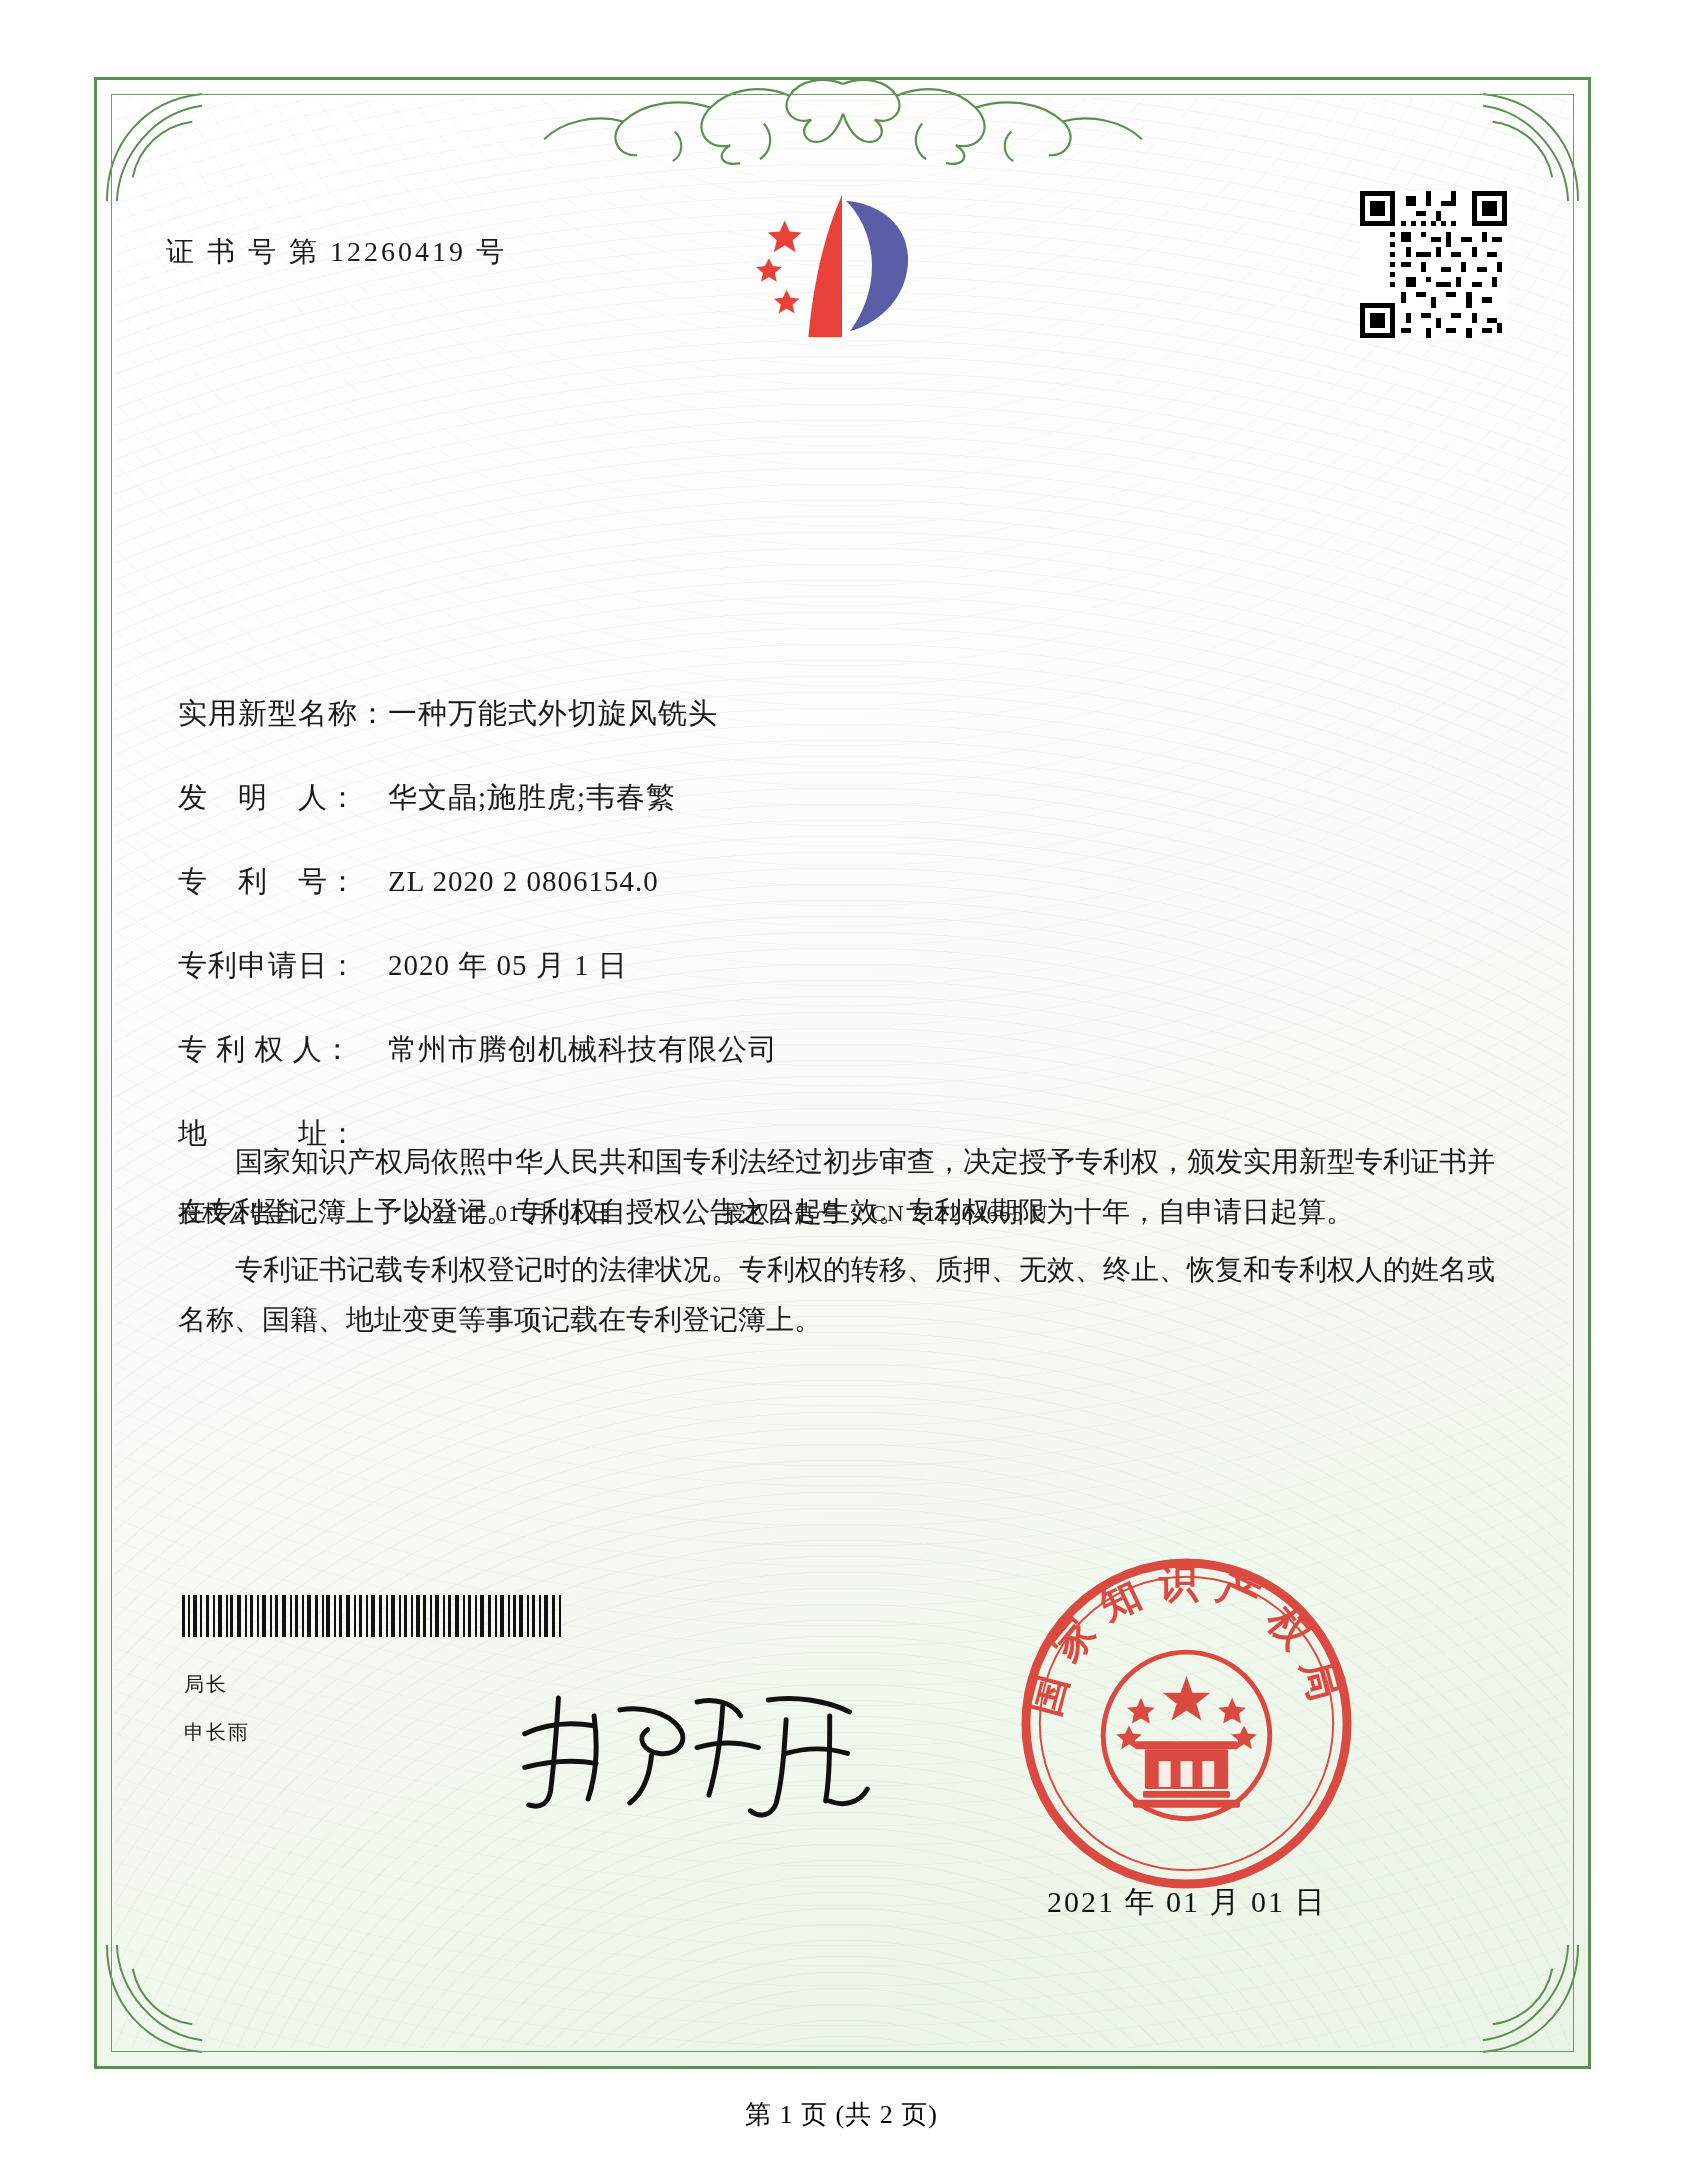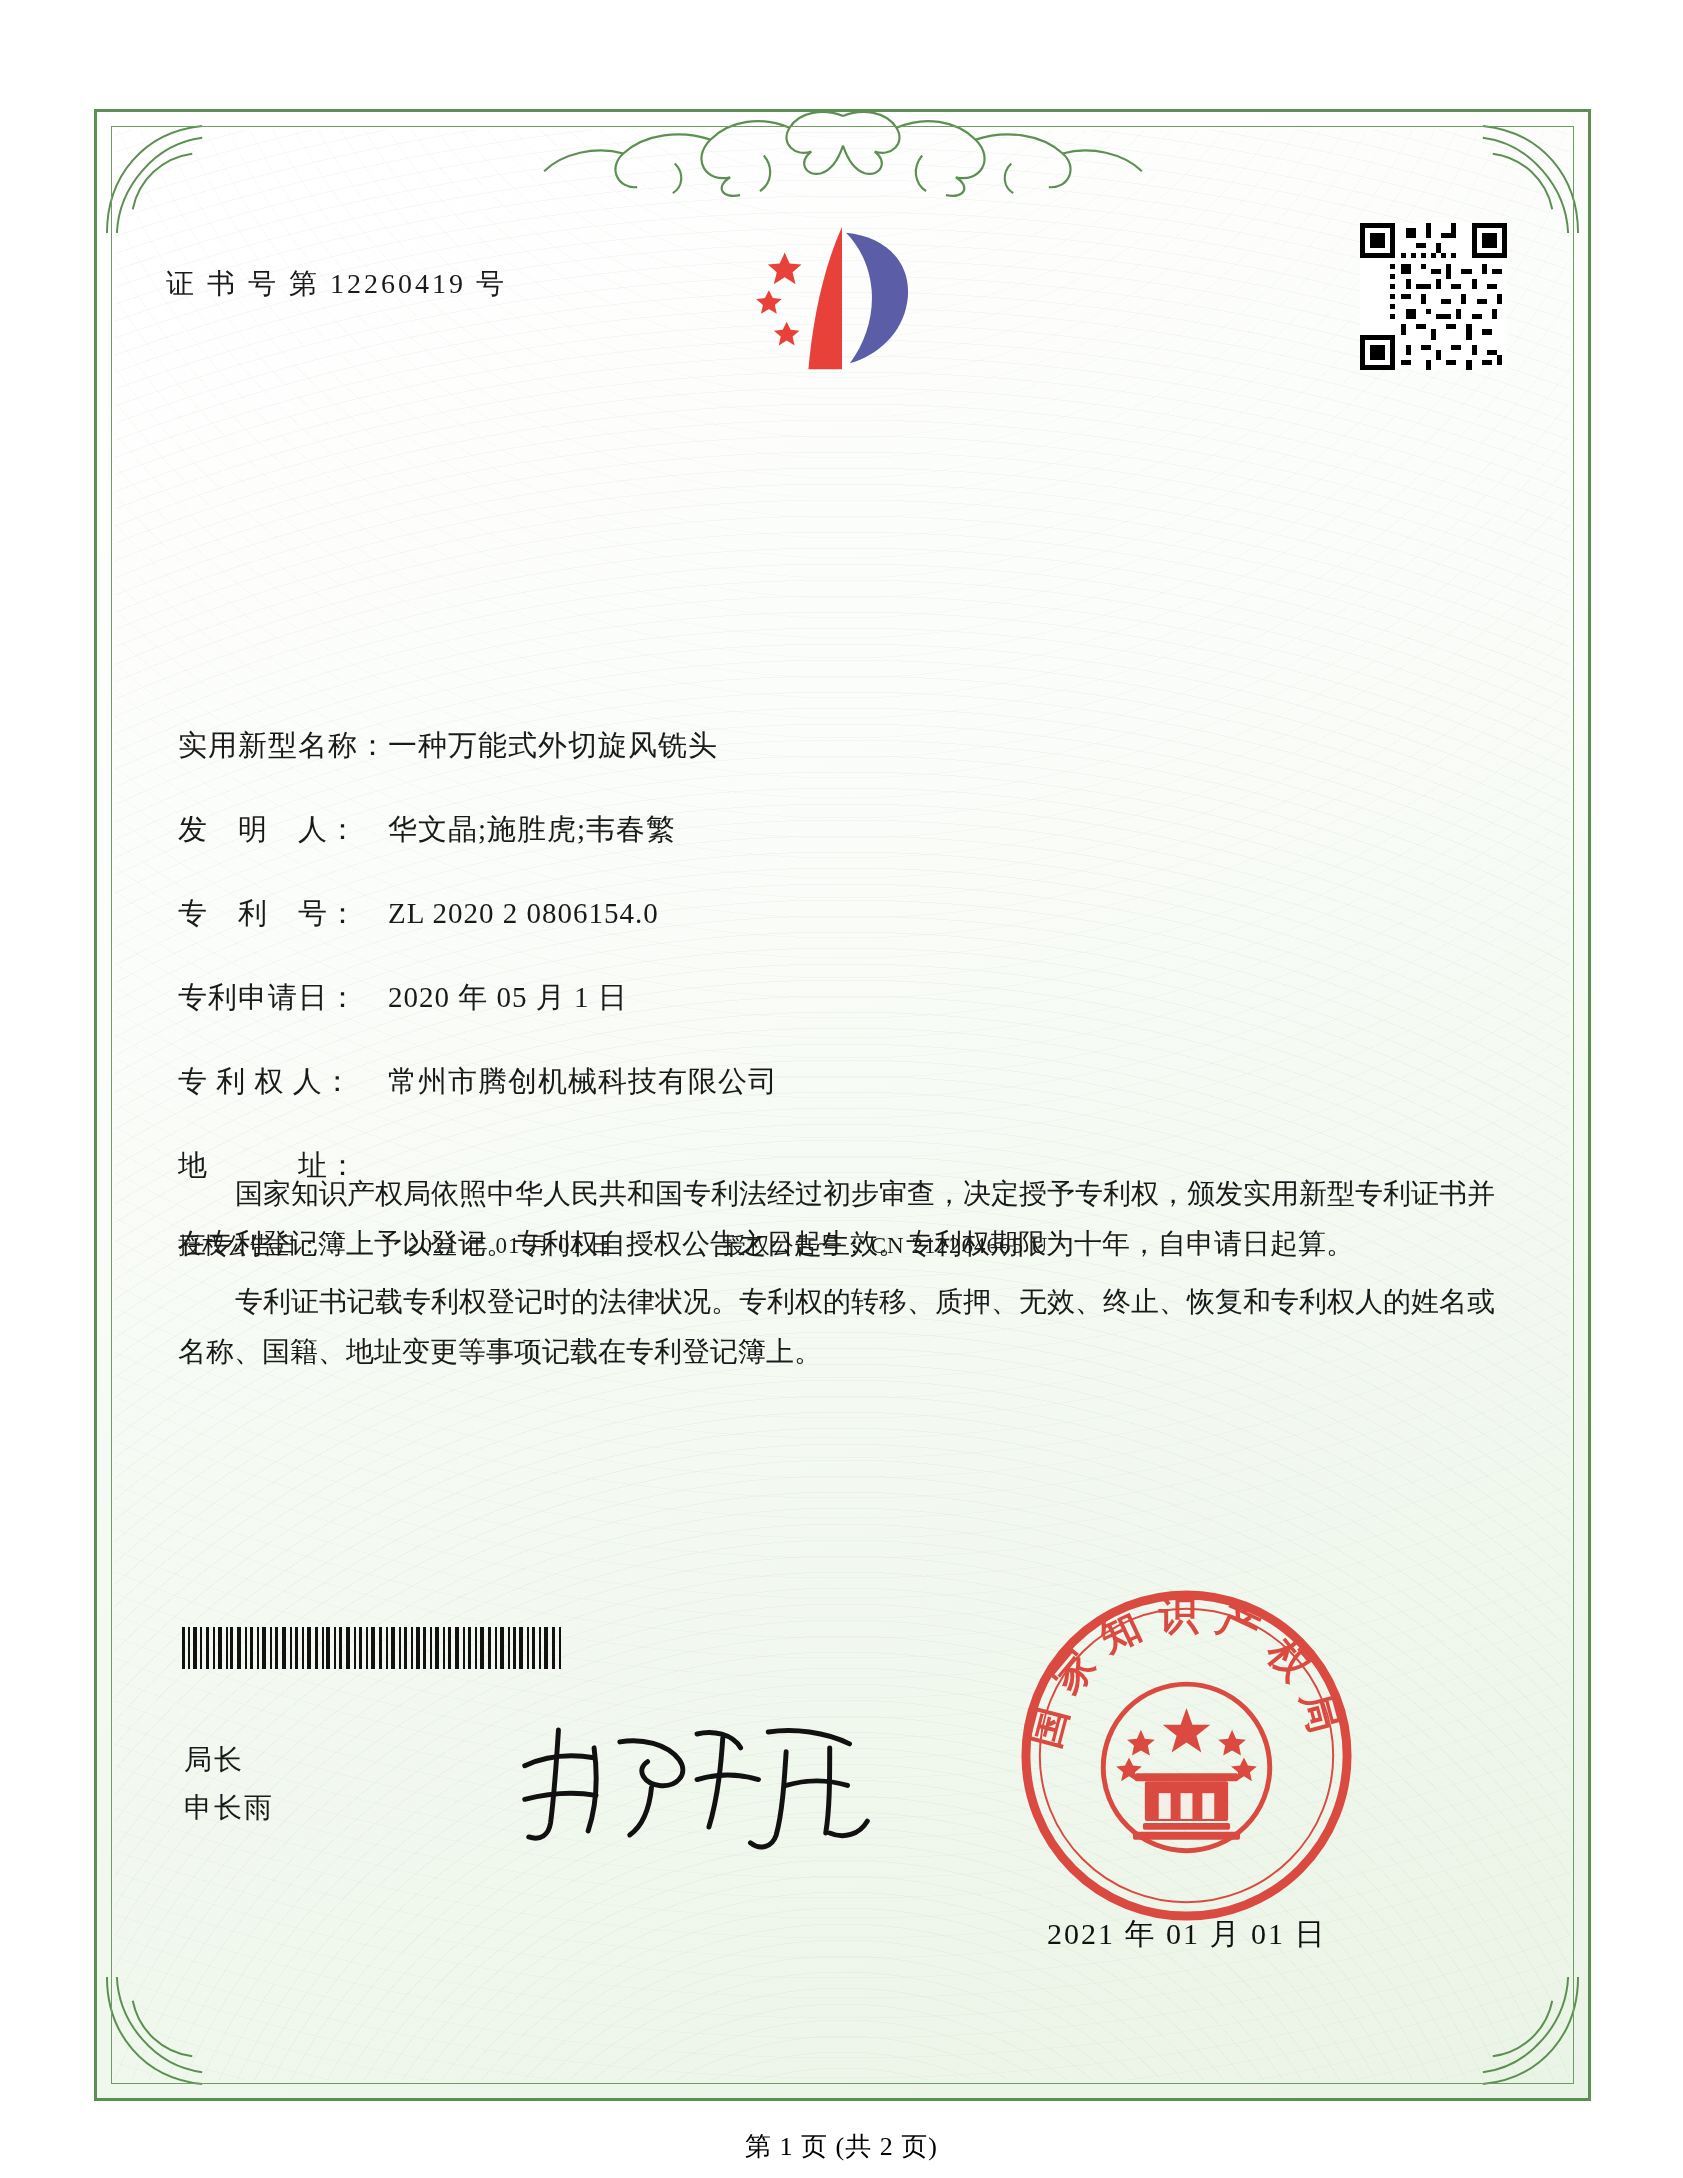--- a/index.html
+++ b/index.html
@@ -16,21 +16,20 @@
     overflow: hidden;
   }
 
   
   .page {
     position: absolute;
     left: 0; top: 0;
     width: 1683px;
     height: 2034px;
     background: #ffffff;
-    margin-top: 32px;
   }
   .cert {
     position: absolute;
     left: 94px;
     top: 77px;
     width: 1497px;
     height: 1992px;
     background: linear-gradient(160deg, #ffffff 0%, #fbfdfa 35%, #f2f8ef 70%, #eaf4e6 100%);
     border: 3px solid #5c8f52;
     box-sizing: border-box;
@@ -177,22 +176,22 @@
     left: 83px;
     top: 1515px;
     width: 386px;
     height: 42px;
   }
 
   
   .sig-block {
     position: absolute;
     left: 87px;
-    top: 1624px;
-    font-size: 28px;
+    top: 1580px;
+    font-size: 20px;
     line-height: 48px;
     letter-spacing: 2px;
   }
   .sig-hand {
     position: absolute;
     left: 406px;
     top: 1596px;
     width: 396px;
     height: 149px;
   }

